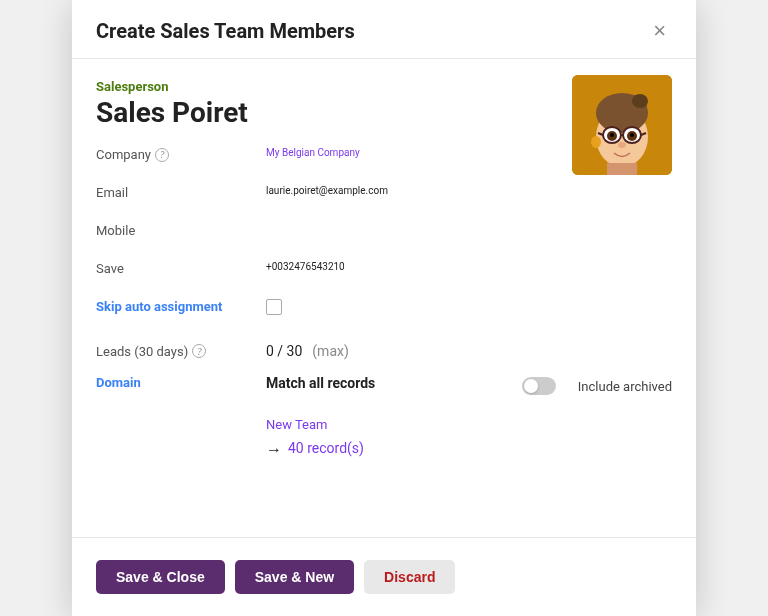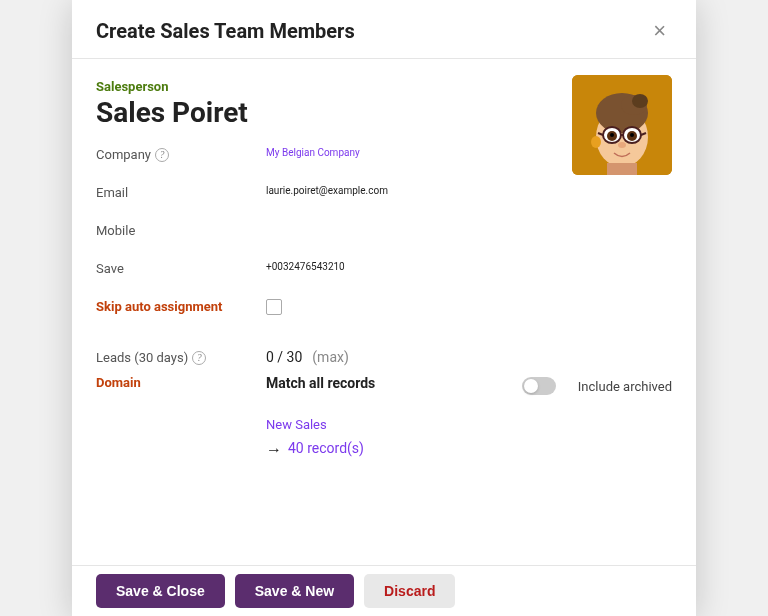--- a/index.html
+++ b/index.html
@@ -84,21 +84,21 @@
       font-size: 13px;
       color: #555;
       width: 170px;
       flex-shrink: 0;
       display: flex;
       align-items: center;
       gap: 4px;
     }
     .field-label.bold {
       font-weight: 700;
-      color: #c2410c;
+      color: #3b82f6;
     }
     .help-icon {
       display: inline-flex;
       align-items: center;
       justify-content: center;
       width: 14px;
       height: 14px;
       border-radius: 50%;
       border: 1px solid #aaa;
       font-size: 10px;
@@ -120,21 +120,21 @@
       width: 16px;
       height: 16px;
       border: 1.5px solid #aaa;
       background: #fff;
       display: inline-block;
       vertical-align: middle;
       border-radius: 2px;
     }
     .leads-row {
       display: flex;
-      align-items: flex-end;
+      align-items: center;
       margin-bottom: 10px;
     }
     .leads-value {
       font-size: 14px;
       color: #222;
       margin-right: 10px;
     }
     .leads-max {
       font-size: 14px;
       color: #888;
@@ -205,21 +205,21 @@
       left: 2px;
       box-shadow: 0 1px 3px rgba(0,0,0,0.2);
     }
     .include-archived-label {
       font-size: 13px;
       color: #444;
       padding-left: 14px;
     }
     .modal-footer {
       border-top: 1px solid #e5e5e5;
-      padding: 8px 24px;
+      padding: 22px 24px;
       display: flex;
       gap: 10px;
       align-items: center;
       background: #fff;
     }
     .btn {
       padding: 9px 20px;
       border-radius: 5px;
       font-size: 14px;
       font-weight: 600;
@@ -331,21 +331,21 @@
     </div>
 
     <div class="domain-section">
       <div class="field-label bold">
         <span>Domain</span>
       </div>
       <div class="domain-content">
         <div class="domain-match">
           <span>Match </span><span style="font-weight:700;">all records</span>
         </div>
-        <a class="new-rule-link">New Sales</a>
+        <a class="new-rule-link">New Team</a>
         <div class="records-row">
           <span class="records-arrow">→</span>
           <span class="records-count">40 record(s)</span>
         </div>
       </div>
 
       <div class="include-archived">
         <div class="toggle">
           <div class="toggle-knob"></div>
         </div>

